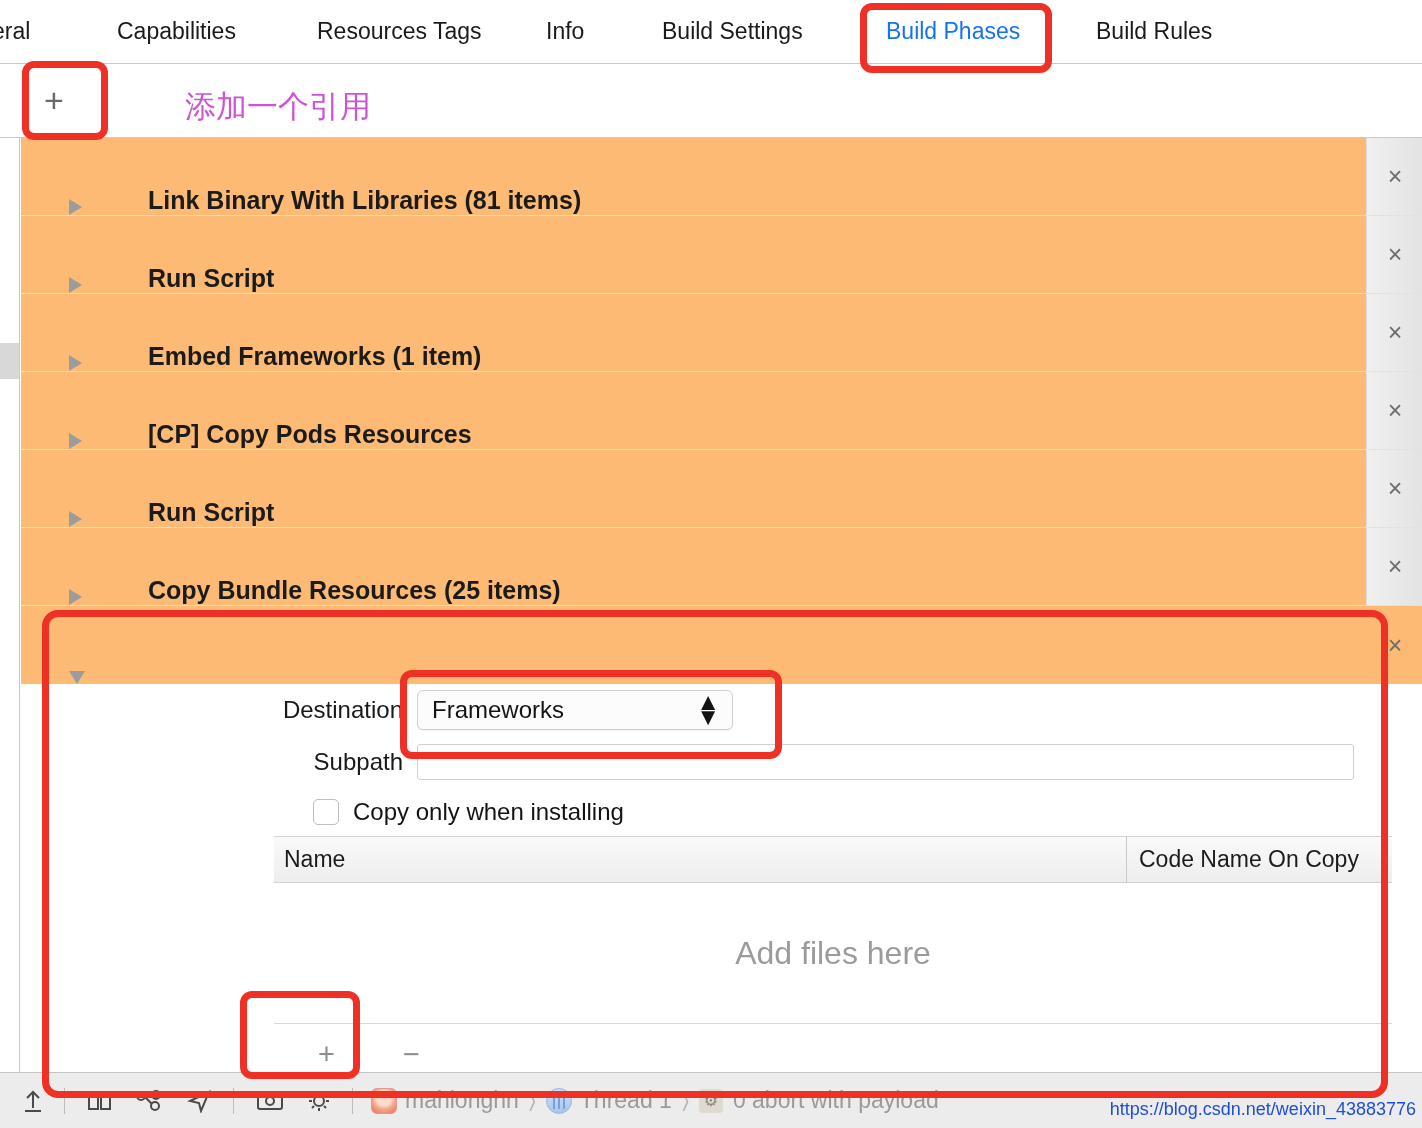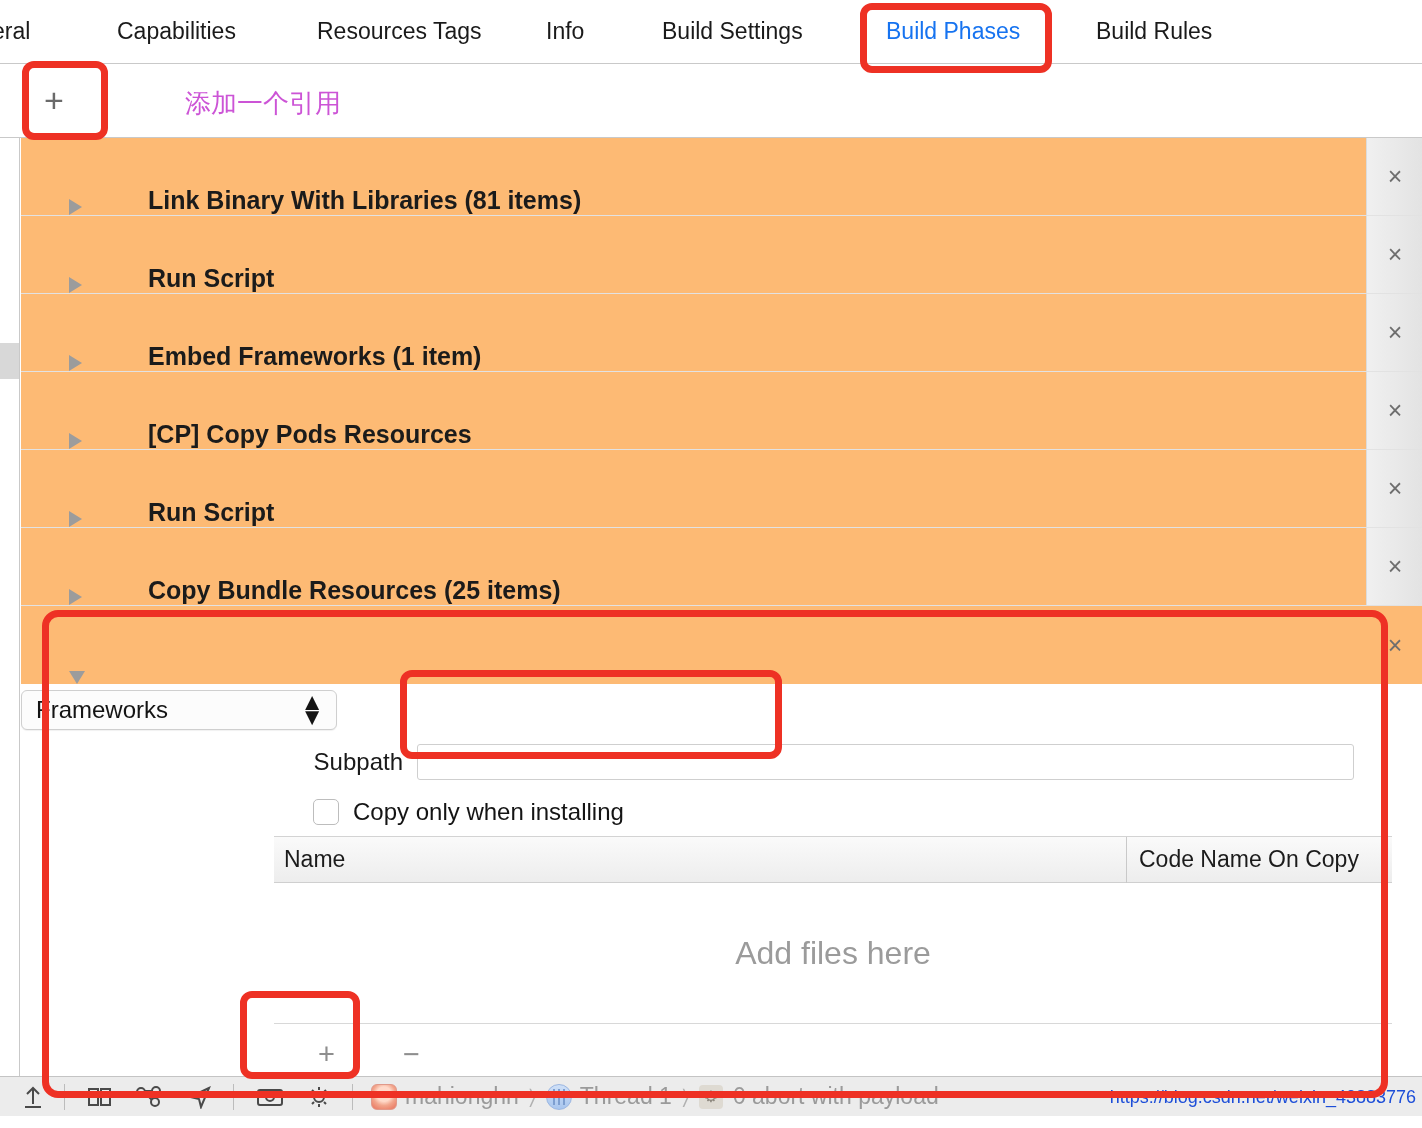--- a/index.html
+++ b/index.html
@@ -46,21 +46,21 @@
     position: absolute; left: 28px; top: 10px;
     width: 52px; height: 52px;
     display: flex; align-items: center; justify-content: center;
     color: #6a6a6a; font-size: 34px; font-weight: 300;
     line-height: 1;
     cursor: default;
   }
   .annot-zh {
     position: absolute;
     color: #cc54d6;
-    font-size: 26px;
+    font-size: 31px;
     white-space: nowrap;
   }
   .annot-top { left: 185px; top: 86px; }
   .annot-bottom { left: 414px; top: 1014px; }
 
   .filterbox {
     position: absolute; left: 937px; top: 81px;
     width: 520px; height: 39px;
     background: #fdfdfd;
     border: 1px solid #d4d4d4;
@@ -240,22 +240,22 @@
     display: flex; align-items: center;
   }
   .addbar .pm {
     font-size: 29px; color: #8e8e8e; font-weight: 300;
     padding-left: 44px; padding-right: 28px;
     letter-spacing: 30px;
   }
 
   
   .bottombar {
-    position: absolute; left: 0; bottom: 12px;
-    width: 1422px; height: 40px;
+    position: absolute; left: 0; bottom: 0;
+    width: 1422px; height: 56px;
     background: #ececec;
     border-top: 1px solid #c4c4c4;
     display: flex; align-items: center;
     overflow: hidden;
   }
   .bicon {
     color: #4a4a4a; margin-left: 22px;
     display: flex; align-items: center;
   }
   .bsep { width: 1px; height: 26px; background: #bcbcbc; margin-left: 20px; }
@@ -389,20 +389,21 @@
     </div>
 
     <div class="phase phase-open">
       <span class="tri open"></span>
       <span class="closex">×</span>
     </div>
 
     <div class="cfbody">
 
       <div class="formrow">
+        <span class="formlabel">Destination</span>
         <span class="popup">
           <span>Frameworks</span>
           <span class="stepper">
             <span>▲</span>
               <span>▼</span>
           </span>
         </span>
       </div>
 
       <div class="formrow">

